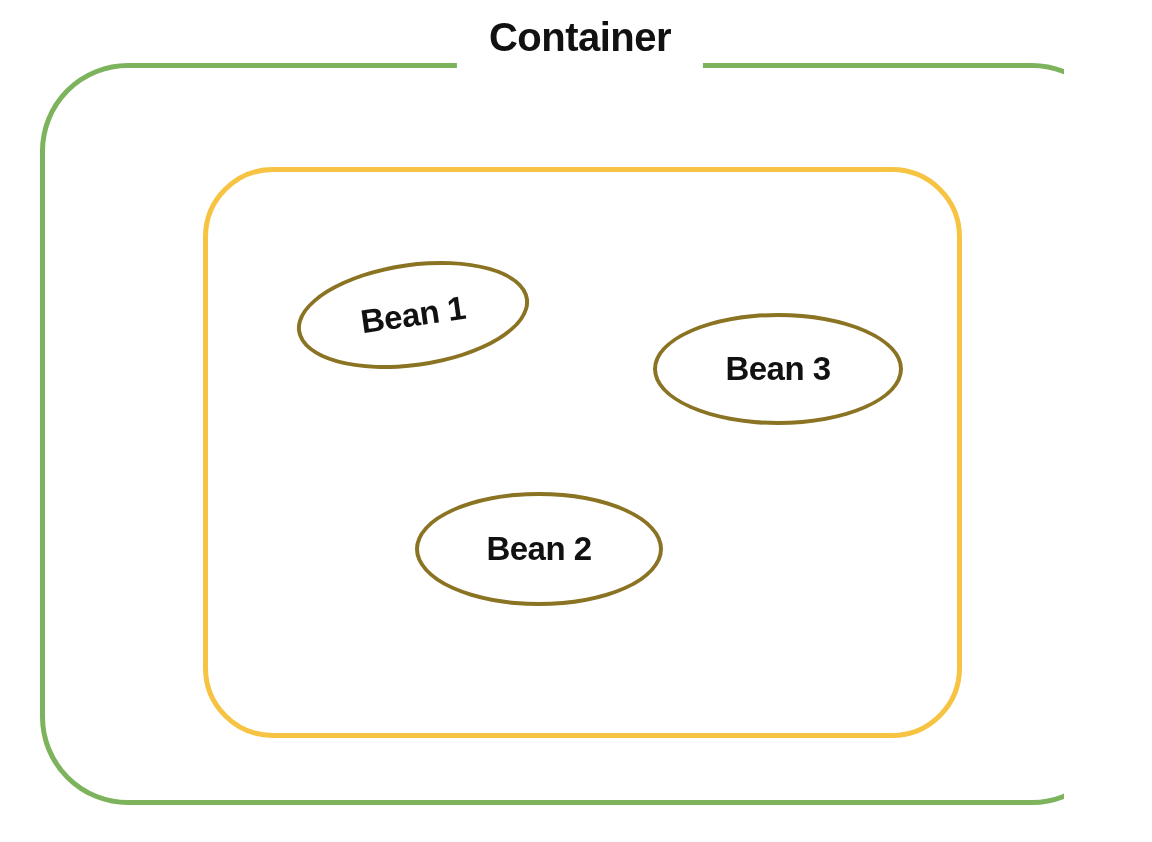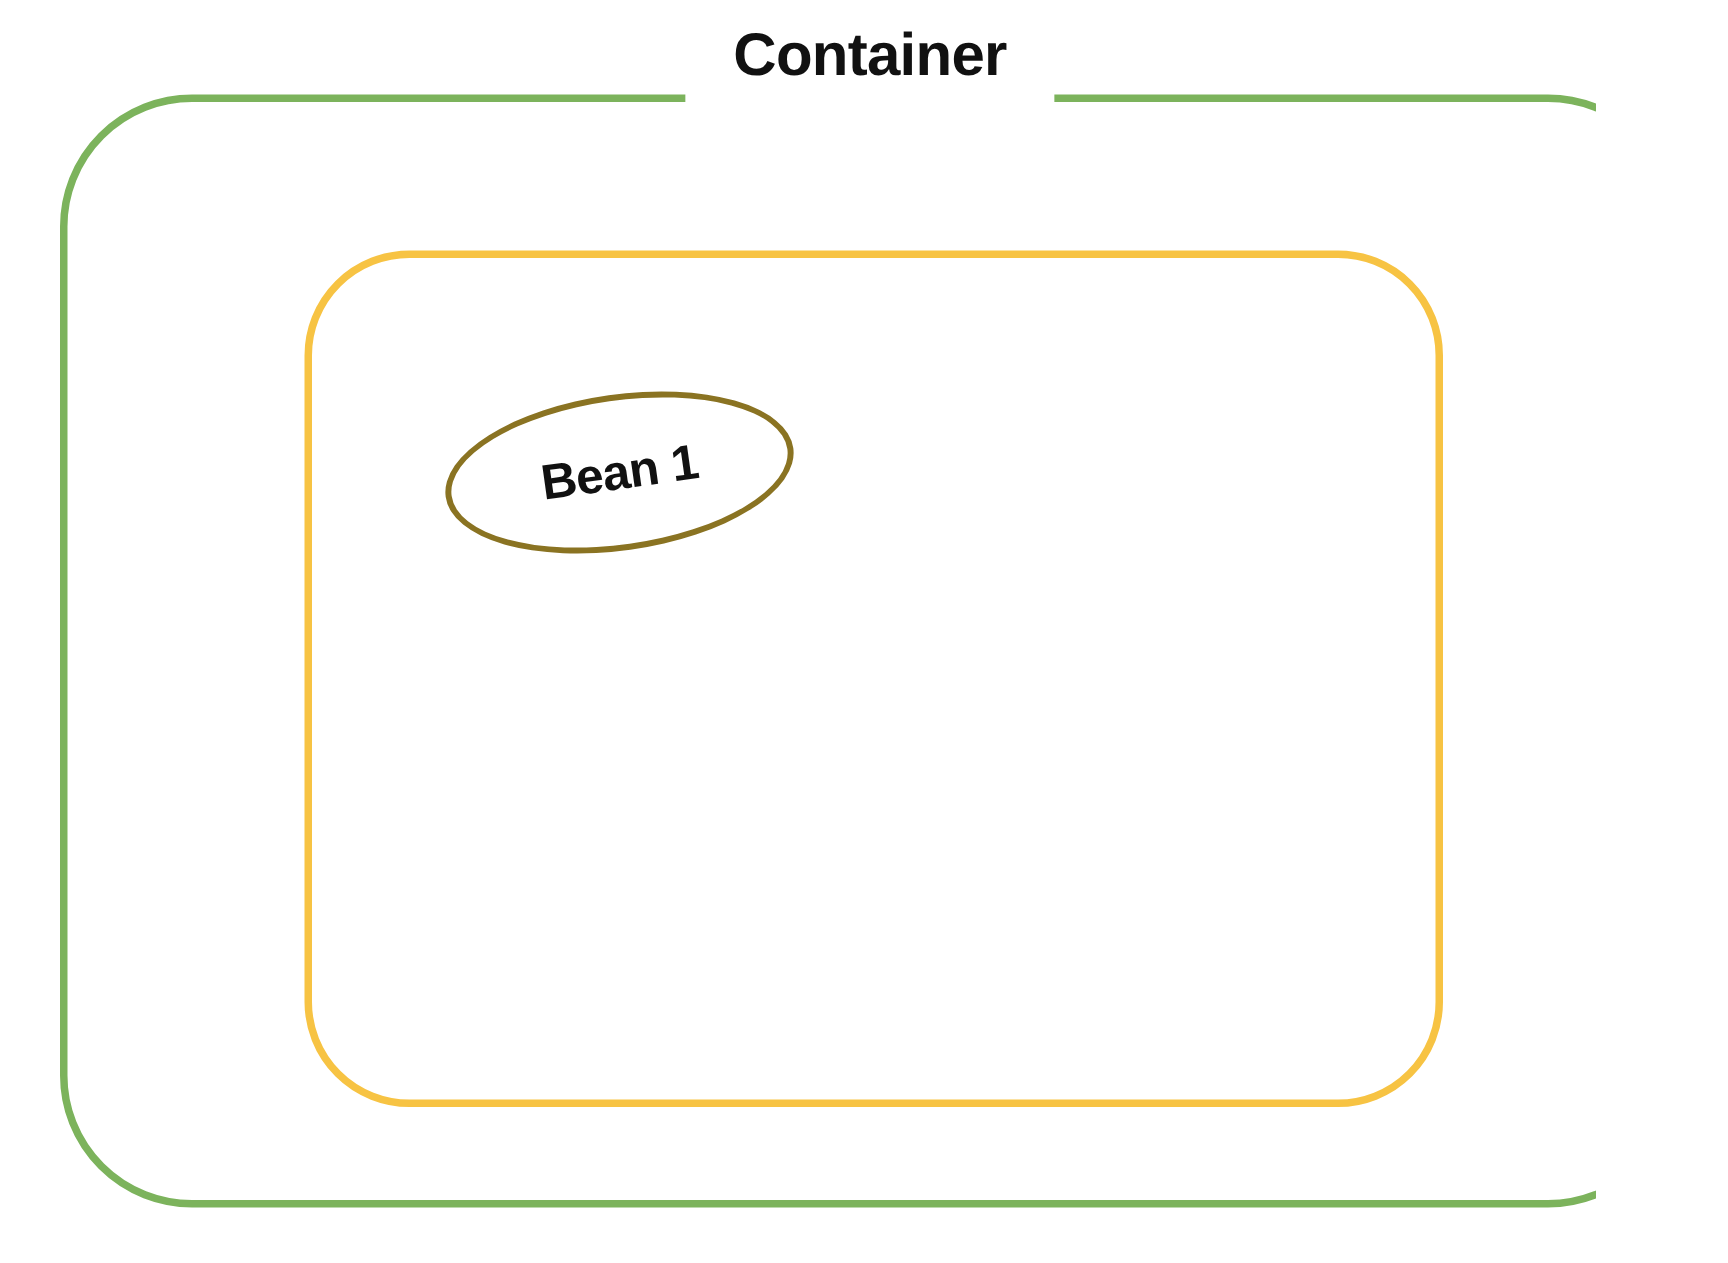--- a/index.html
+++ b/index.html
@@ -76,15 +76,21 @@
 
   <div class="box context-box"></div>
 
   <div class="box-label container-label">Container</div>
 
 
   <div class="bean bean-1">
     <span>Bean 1</span>
   </div>
 
+  <div class="bean bean-3">
+    <span>Bean 3</span>
+  </div>
 
+  <div class="bean bean-2">
+    <span>Bean 2</span>
+  </div>
 
 </div>
 
 </body></html>

